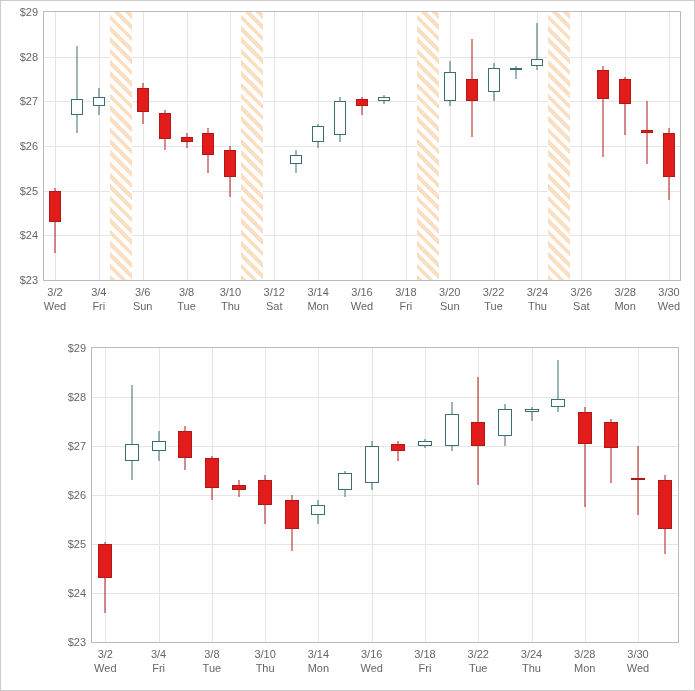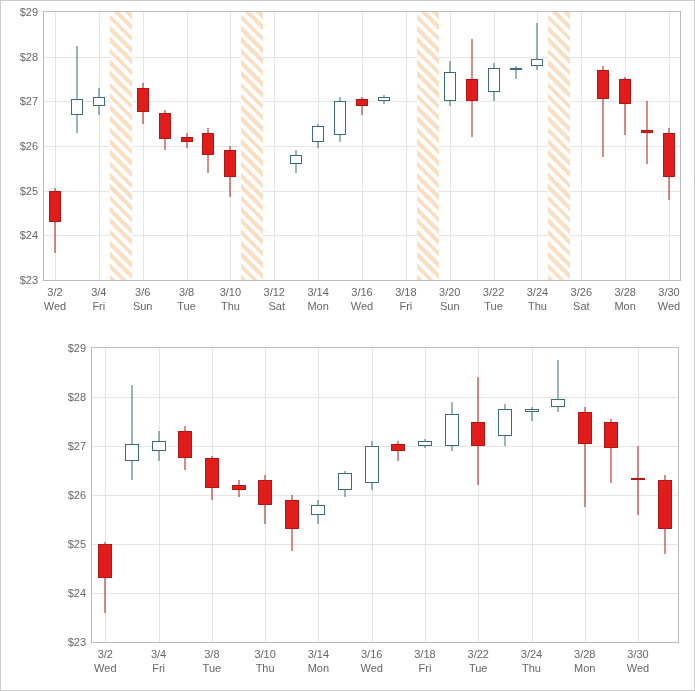--- a/index.html
+++ b/index.html
@@ -43,21 +43,21 @@
         <div class="xlabel" style="left: 10.9655px;">3/2<br>Wed</div>
         <div class="gridline-v" style="left: 54.8276px;"></div>
         <div class="xlabel" style="left: 54.8276px;">3/4<br>Fri</div>
         <div class="gridline-v" style="left: 98.6897px;"></div>
         <div class="xlabel" style="left: 98.6897px;">3/6<br>Sun</div>
         <div class="gridline-v" style="left: 142.552px;"></div>
         <div class="xlabel" style="left: 142.552px;">3/8<br>Tue</div>
         <div class="gridline-v" style="left: 186.414px;"></div>
         <div class="xlabel" style="left: 186.414px;">3/10<br>Thu</div>
         <div class="gridline-v" style="left: 230.276px;"></div>
-        <div class="xlabel" style="left: 230.276px; text-align: right;">3/12<br>Sat</div>
+        <div class="xlabel" style="left: 230.276px;">3/12<br>Sat</div>
         <div class="gridline-v" style="left: 274.138px;"></div>
         <div class="xlabel" style="left: 274.138px;">3/14<br>Mon</div>
         <div class="gridline-v" style="left: 318px;"></div>
         <div class="xlabel" style="left: 318px;">3/16<br>Wed</div>
         <div class="gridline-v" style="left: 361.862px;"></div>
         <div class="xlabel" style="left: 361.862px;">3/18<br>Fri</div>
         <div class="gridline-v" style="left: 405.724px;"></div>
         <div class="xlabel" style="left: 405.724px;">3/20<br>Sun</div>
         <div class="gridline-v" style="left: 449.586px;"></div>
         <div class="xlabel" style="left: 449.586px;">3/22<br>Tue</div>

